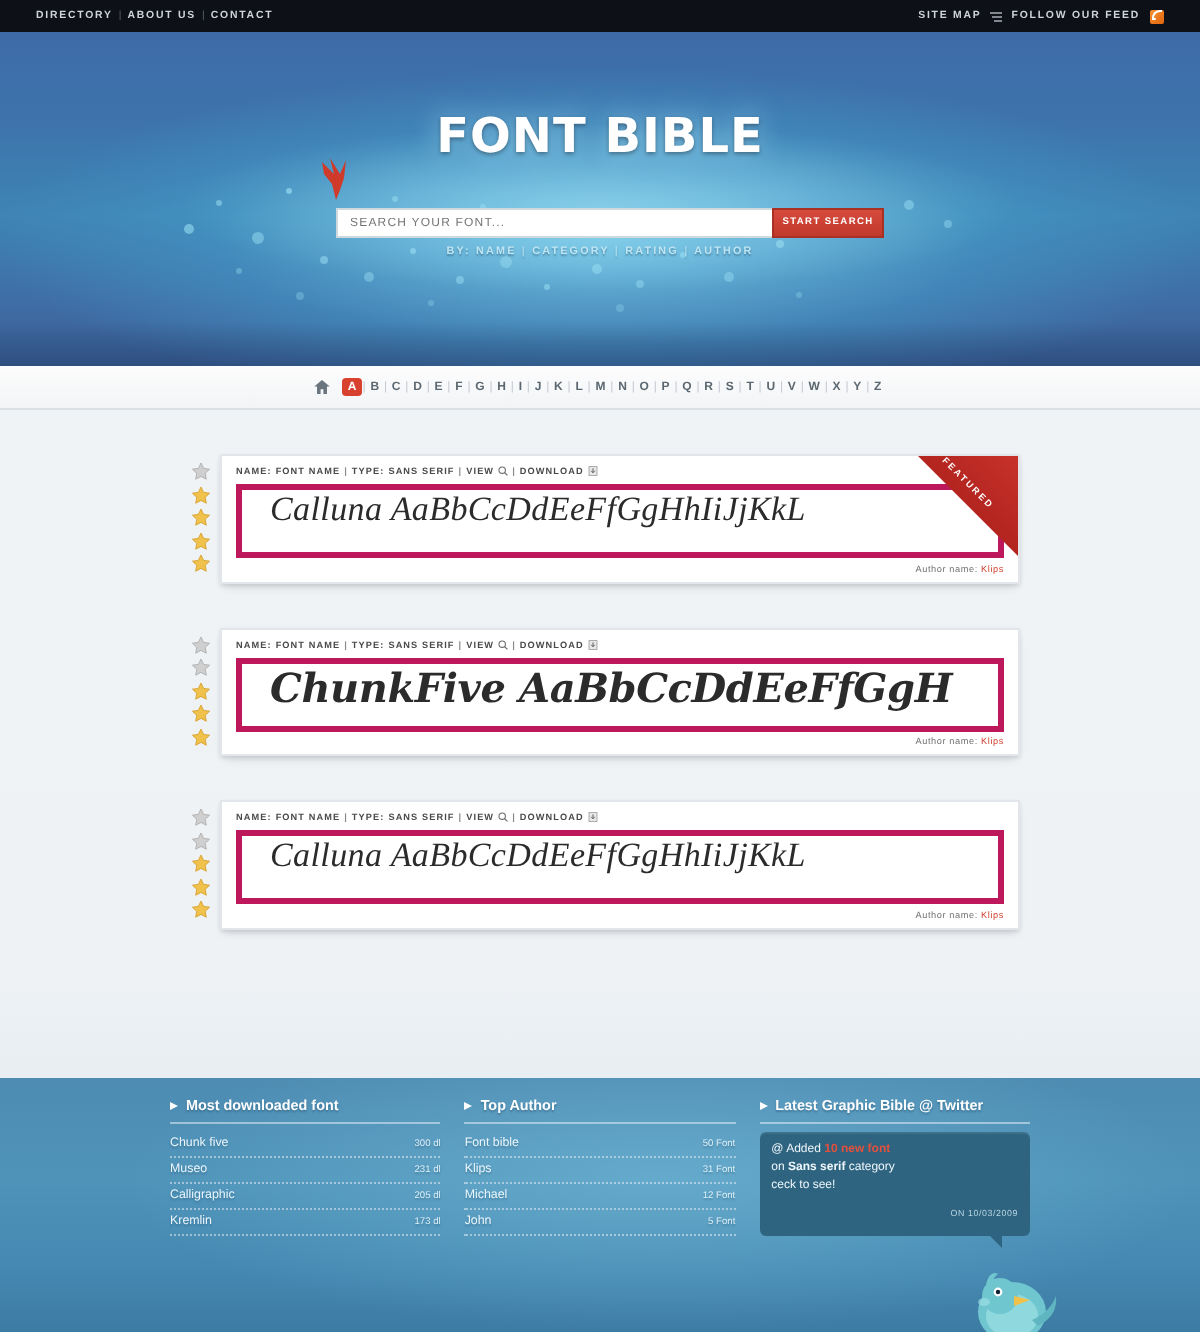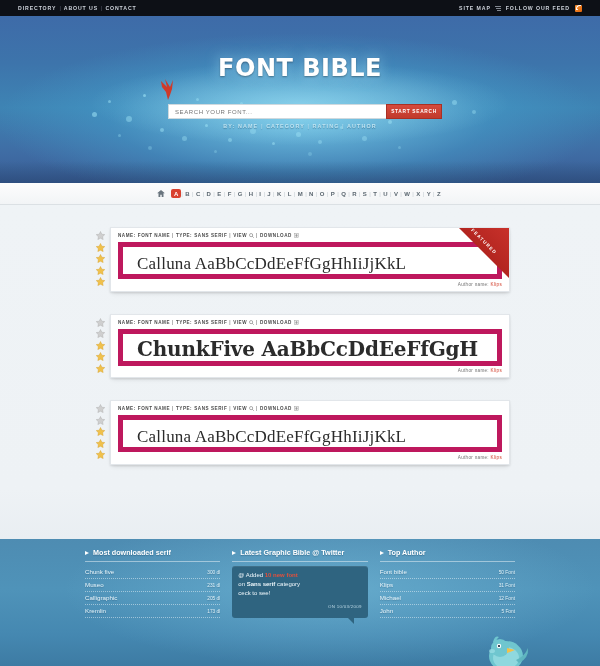--- a/index.html
+++ b/index.html
@@ -170,24 +170,25 @@
   }
   .card-meta {
     font-size: 4.6px; font-weight: bold; letter-spacing: .55px;
     color: #4a4a4a; text-transform: uppercase;
     margin-bottom: 4px; display:flex; align-items:center; gap: 2px;
     white-space: nowrap;
   }
   .card-meta .lite { color:#8a8a8a; font-weight:bold; }
   .mini-ico { display:inline-block; width:5px; height:5px; position:relative; }
   .specimen {
-    border: 5px solid #be185d;
+    border: 3px solid #be185d;
     height: 37px;
-    display:flex; align-items:flex-end;
+    display:flex; align-items:flex-start;
     padding-left: 14px;
+    font-style: italic;
   }
   .specimen-text {
     font-size: 17px;
     color: #2b2b2b;
     white-space: nowrap;
   }
   .specimen-text.serif { font-family: "Liberation Serif", "DejaVu Serif", serif; letter-spacing: .2px; }
   .specimen-text.slab  { font-family: "DejaVu Serif", serif; font-weight: bold; letter-spacing: -.2px; font-size: 20px; }
   .card-author {
     text-align: right; font-size: 4.6px; color:#707070;
@@ -550,81 +551,81 @@
       </div>
     </div>
   </div>
 
 <div class="footer">
   <div class="footer-inner">
 
     <div class="fcol">
       <div class="fcol-head">
         <span class="caret"></span>
-        <span>Most downloaded serif</span>
+        <span>Most downloaded font</span>
       </div>
       <div id="dl-rows">
           <div class="frow">
             <span>Chunk five</span>
             <span class="val">300 dl</span>
           </div>
           <div class="frow">
             <span>Museo</span>
             <span class="val">231 dl</span>
           </div>
           <div class="frow">
             <span>Calligraphic</span>
             <span class="val">205 dl</span>
           </div>
           <div class="frow">
             <span>Kremlin</span>
             <span class="val">173 dl</span>
+          </div>
+        </div>
+    </div>
+
+    <div class="fcol">
+      <div class="fcol-head">
+        <span class="caret"></span>
+        <span>Top Author</span>
+      </div>
+      <div id="au-rows">
+          <div class="frow">
+            <span>Font bible</span>
+            <span class="val">50 Font</span>
+          </div>
+          <div class="frow">
+            <span>Klips</span>
+            <span class="val">31 Font</span>
+          </div>
+          <div class="frow">
+            <span>Michael</span>
+            <span class="val">12 Font</span>
+          </div>
+          <div class="frow">
+            <span>John</span>
+            <span class="val">5 Font</span>
           </div>
         </div>
     </div>
 
     <div class="fcol wide">
       <div class="fcol-head">
         <span class="caret"></span>
         <span>Latest Graphic Bible @ Twitter</span>
       </div>
       <div class="tweet">
         <span>@ Added</span>
         <span class="hl">10 new font</span><br>
         <span>on</span>
         <b>Sans serif</b>
         <span>category</span><br>
         <span>ceck to see!</span>
         <span class="date">ON 10/03/2009</span>
       </div>
-    </div>
-
-    <div class="fcol">
-      <div class="fcol-head">
-        <span class="caret"></span>
-        <span>Top Author</span>
-      </div>
-      <div id="au-rows">
-          <div class="frow">
-            <span>Font bible</span>
-            <span class="val">50 Font</span>
-          </div>
-          <div class="frow">
-            <span>Klips</span>
-            <span class="val">31 Font</span>
-          </div>
-          <div class="frow">
-            <span>Michael</span>
-            <span class="val">12 Font</span>
-          </div>
-          <div class="frow">
-            <span>John</span>
-            <span class="val">5 Font</span>
-          </div>
-        </div>
     </div>
 
   </div>
 
   <svg class="bird-foot" viewBox="0 0 52 46">
     <ellipse cx="26" cy="30" rx="17" ry="15" fill="#6fc6cf"></ellipse>
     <ellipse cx="26" cy="32" rx="13" ry="11" fill="#8fd8de"></ellipse>
     <circle cx="20" cy="22" r="9" fill="#6fc6cf"></circle>
     <circle cx="19" cy="20" r="2.2" fill="#ffffff"></circle>
     <circle cx="19" cy="20" r="1.1" fill="#123"></circle>

